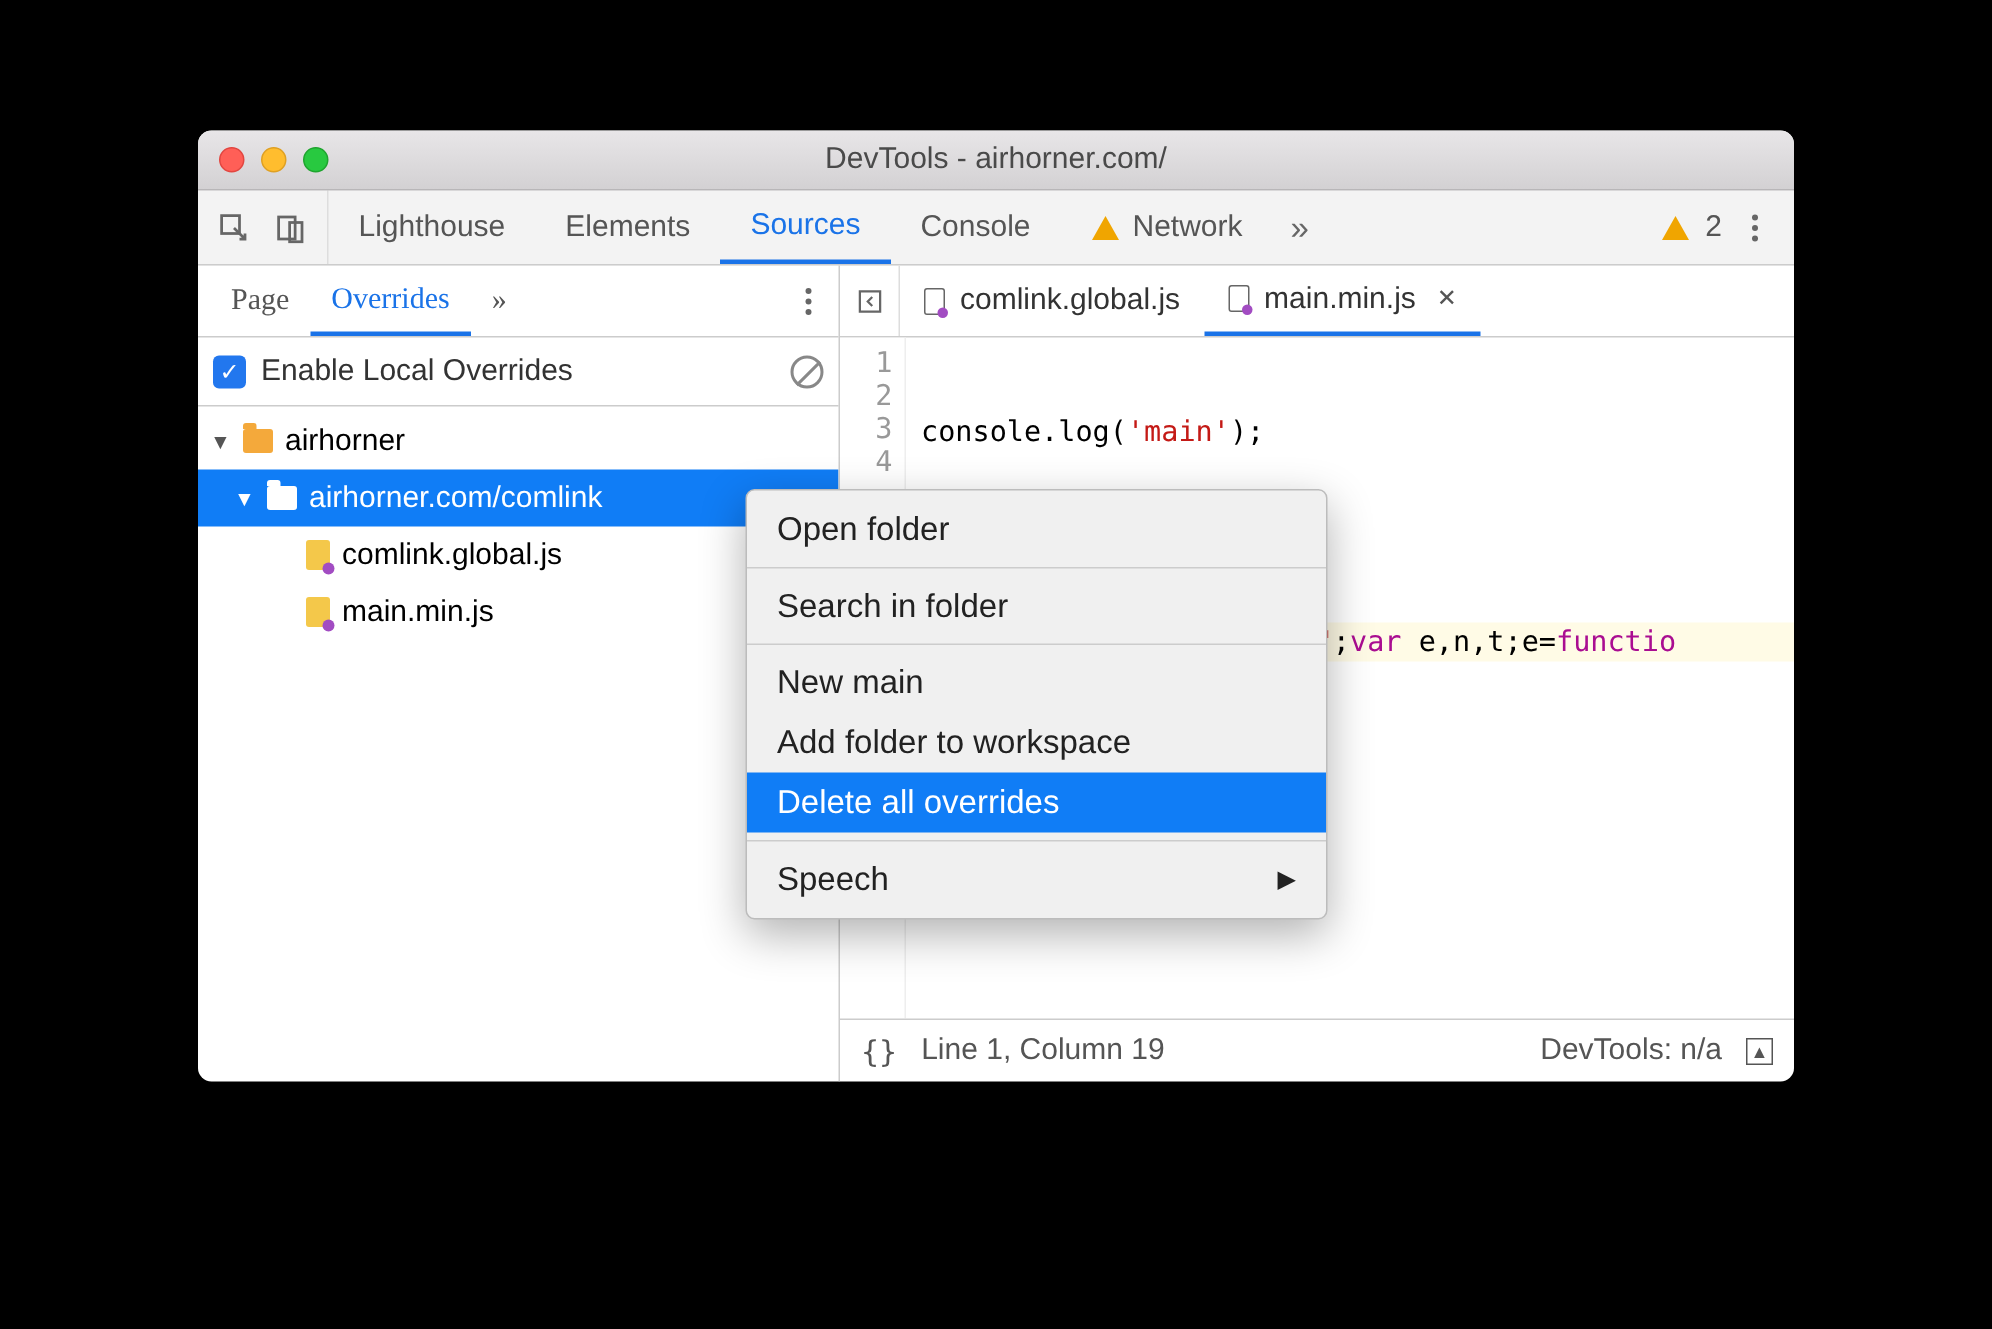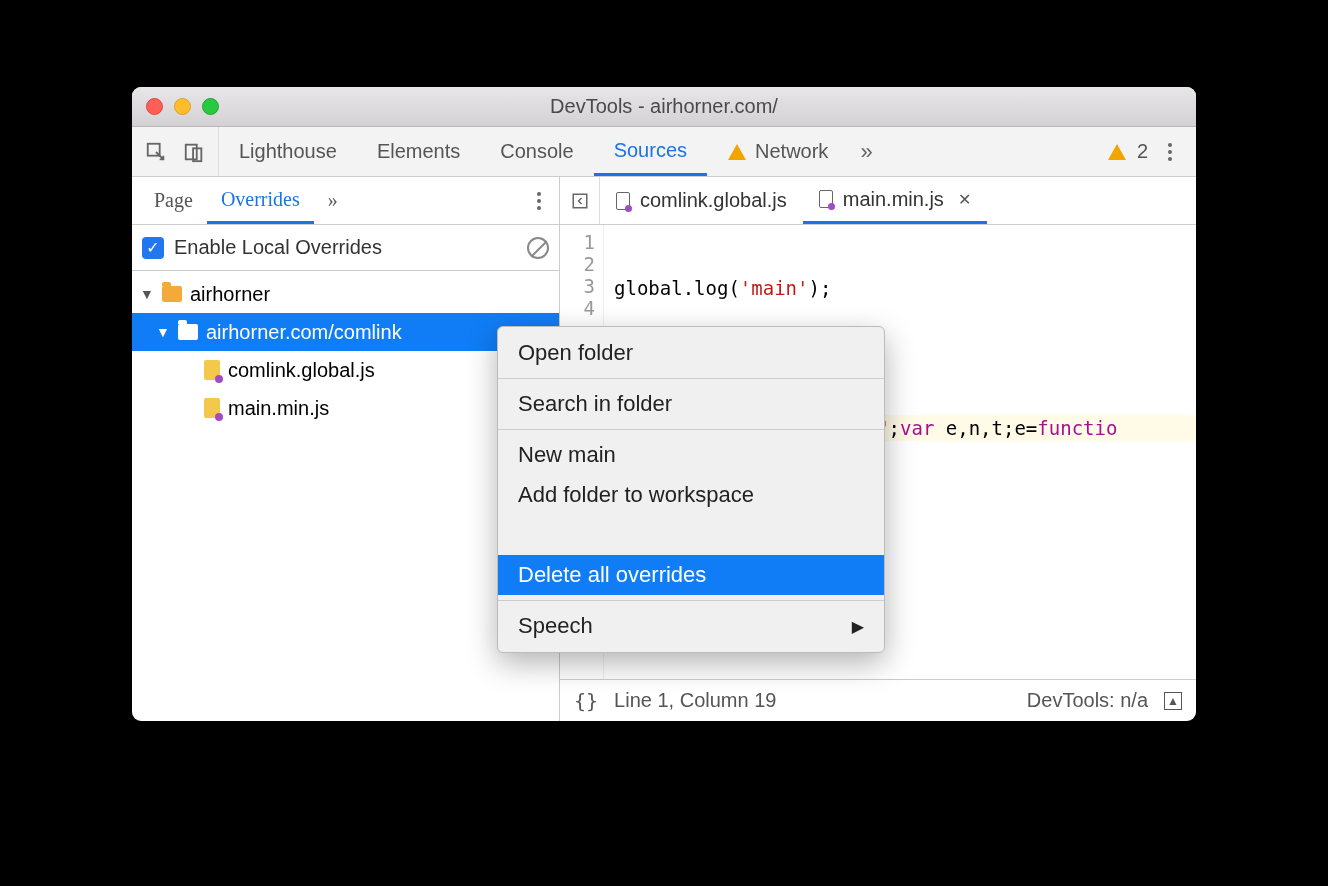--- a/index.html
+++ b/index.html
@@ -149,21 +149,21 @@
   background: #f0f0f0;
   border:1px solid #bcbcbc;
   border-radius:6px;
   box-shadow: 0 10px 30px rgba(0,0,0,0.3);
   padding:6px 0;
   font-size:22px;
 }
 .cm-item {
   height:40px; display:flex; align-items:center; padding:0 20px; color:#222; cursor:pointer; justify-content:space-between;
 }
-.cm-item.highlight { background:#107df6; color:#fff;margin-top:40px;}
+.cm-item.highlight { background:#107df6; color:#fff;}
 .cm-sep { height:1px; background:#ccc; margin:5px 0;}
 .cm-arrow { font-size:16px;}
 </style>
 </head>
 <body>
 
 <div class="window">
   <div class="titlebar">
     <div class="traffic-lights">
       <div class="tl tl-close"></div>
@@ -188,25 +188,25 @@
           </svg>
       </div>
     </div>
     <div class="tabs">
       <div class="tab">
           <span>Lighthouse</span>
         </div>
       <div class="tab">
           <span>Elements</span>
         </div>
+      <div class="tab active">
+          <span>Sources</span>
+        </div>
       <div class="tab">
           <span>Console</span>
-        </div>
-      <div class="tab active">
-          <span>Sources</span>
         </div>
       <div class="tab">
         <span class="warn-badge">
             <span class="warn-triangle"></span>
           </span>
         <span>Network</span>
       </div>
       <div class="more-chevron">»</div>
     </div>
     <div class="right-actions">
@@ -285,21 +285,21 @@
         </div>
       </div>
       <div class="code-area">
         <div class="gutter">
           <div>1</div>
           <div>2</div>
           <div>3</div>
           <div>4</div>
         </div>
         <div class="code">
-          <div class="line"><span>global.log(</span><span class="tok-str">'main'</span><span>);</span></div>
+          <div class="line"><span>console.log(</span><span class="tok-str">'main'</span><span>);</span></div>
           <div class="line"></div>
           <div class="line hl"><span class="tok-bang">!</span><span class="tok-kw">function</span><span>(){</span><span class="tok-str">"use strict"</span><span>;</span><span class="tok-kw">var</span><span> e,n,t;e=</span><span class="tok-kw">functio</span></div>
           <div class="line"></div>
         </div>
       </div>
       <div class="status-bar">
         <span class="braces">{}</span>
         <span>Line 1, Column 19</span>
         <span class="status-spacer"></span>
         <span>DevTools: n/a</span>

